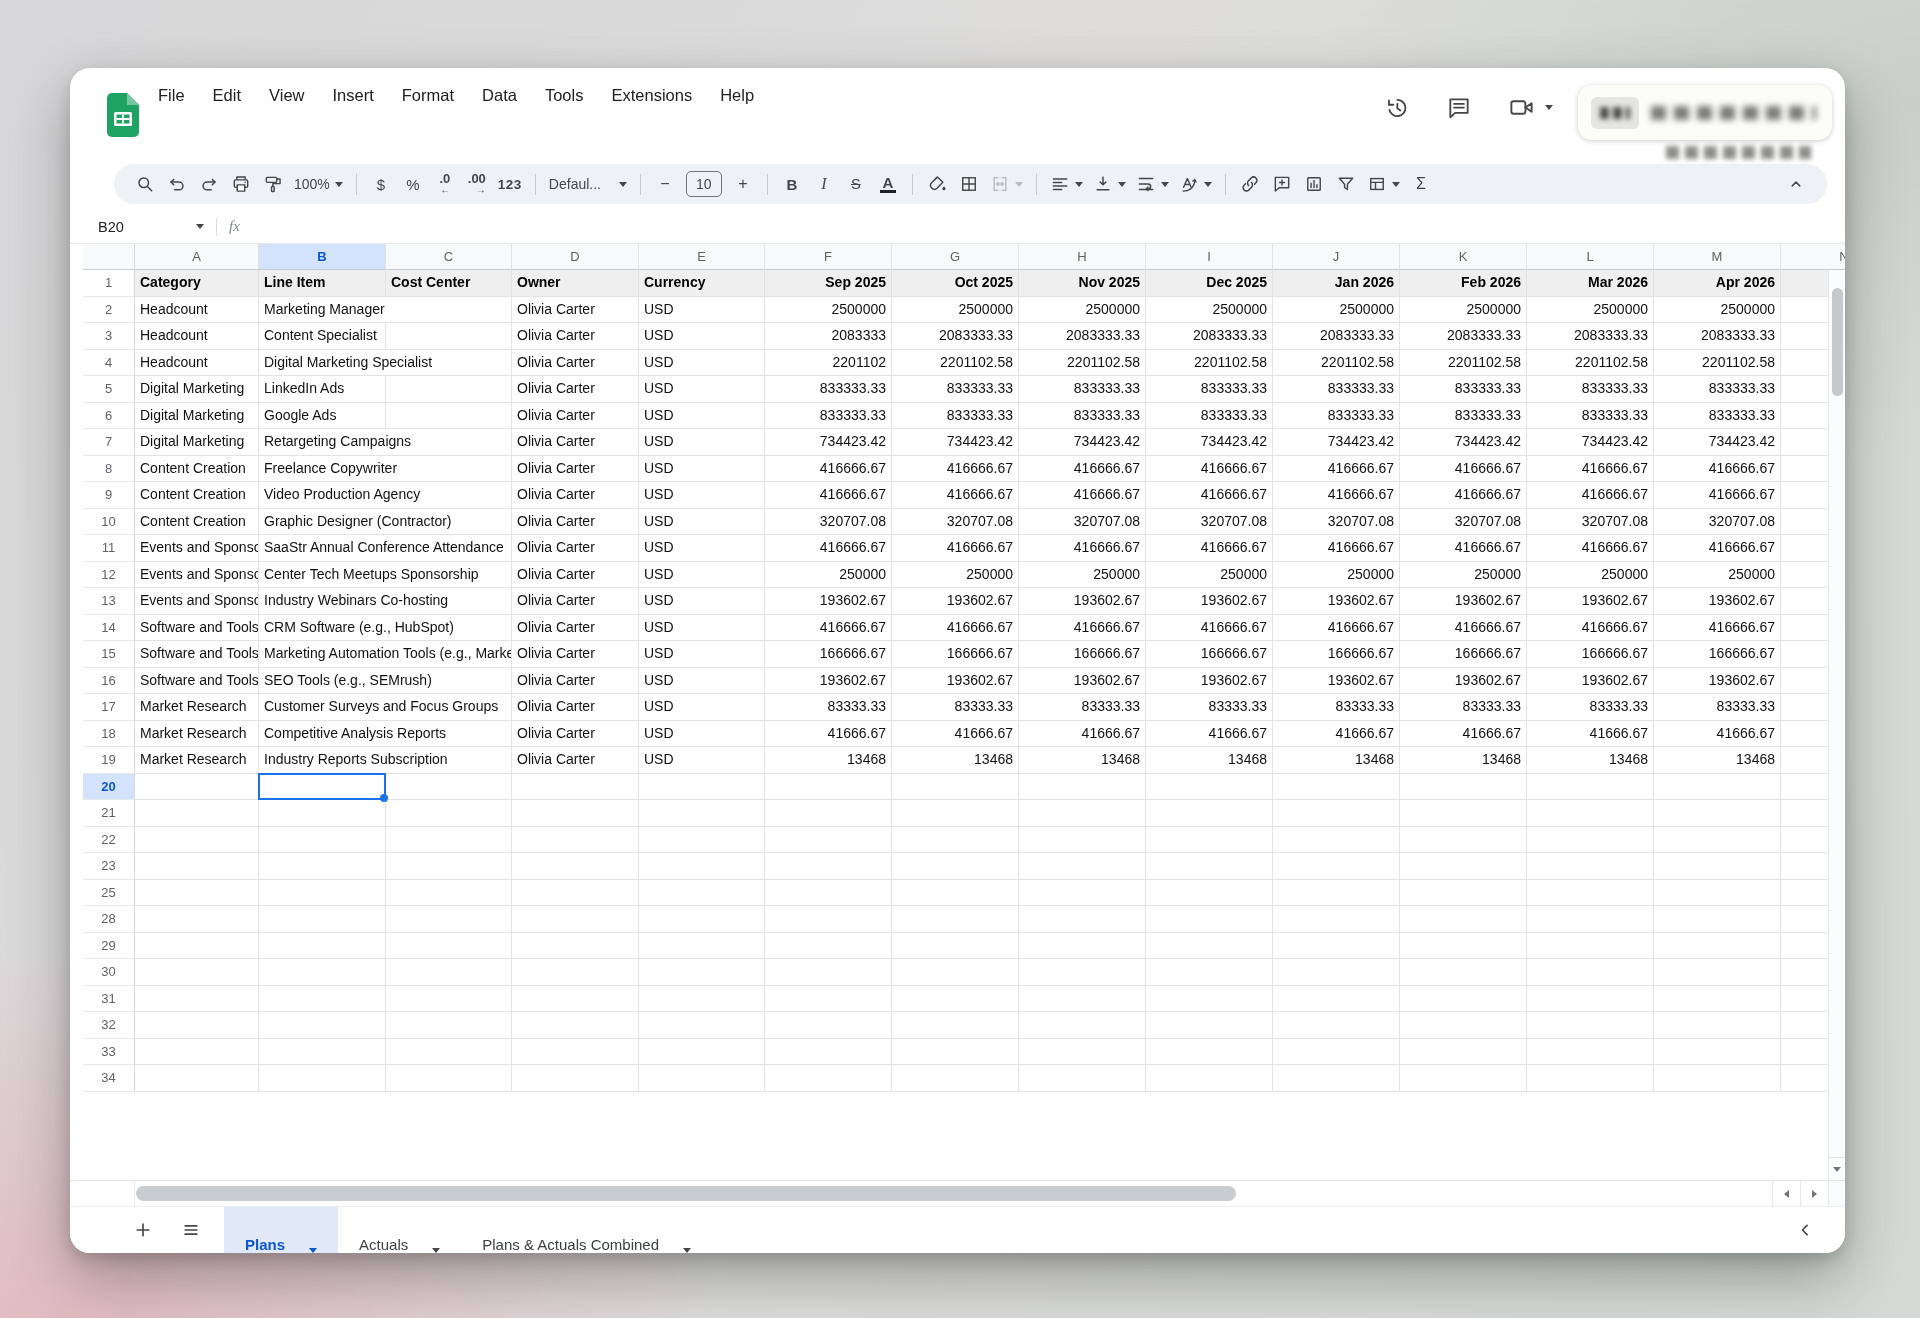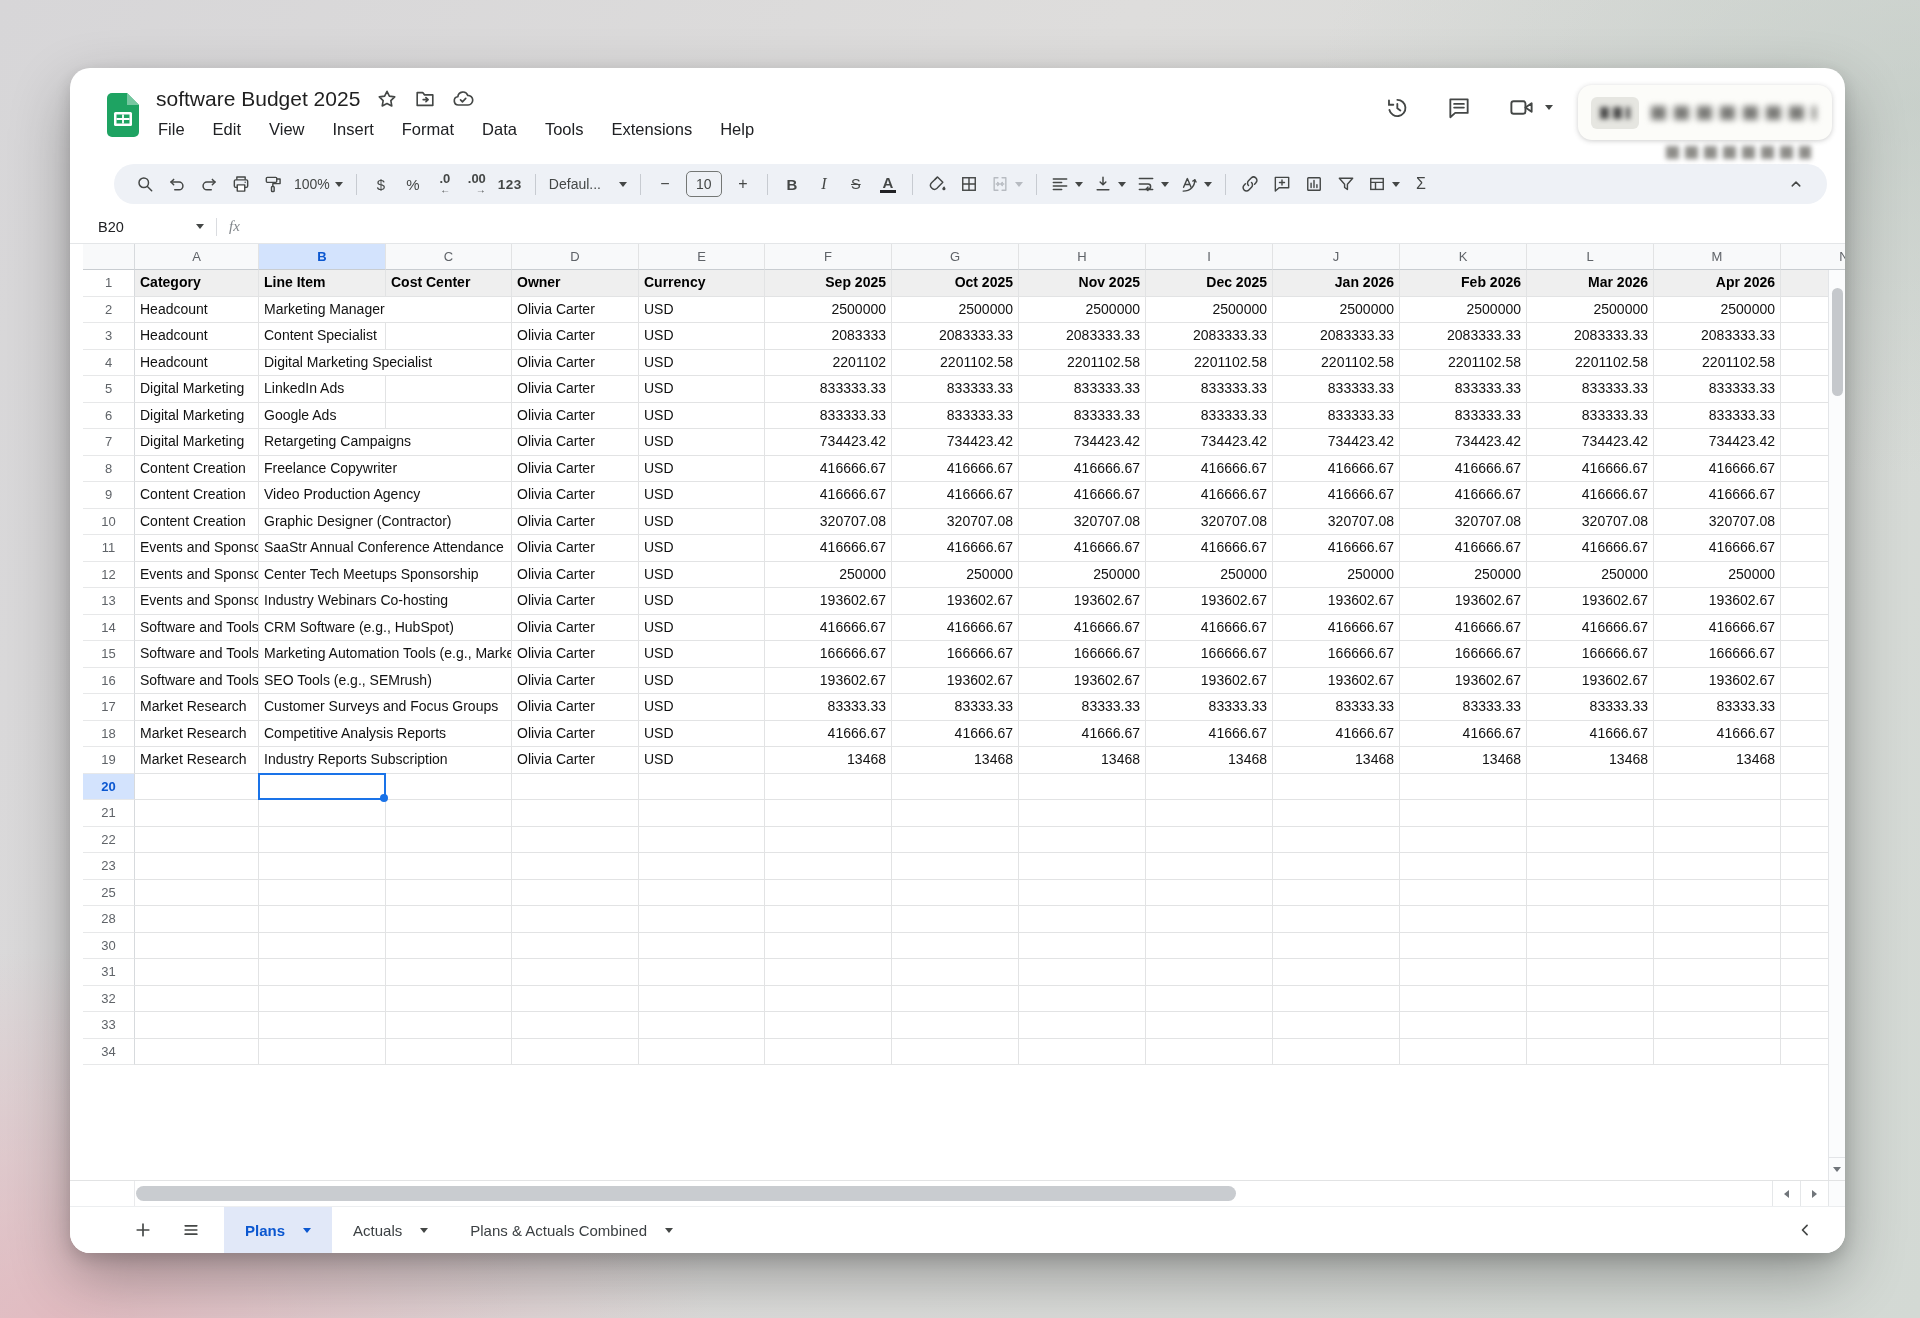--- a/index.html
+++ b/index.html
@@ -94,21 +94,21 @@
   .hs-gutter{width:65px;flex:none;border-right:1px solid #e9eaec}
   .hs-track{flex:1;position:relative}
   .hthumb{position:absolute;left:1px;top:5px;height:15px;width:1100px;border-radius:8px;background:#c9ccd0}
   .hs-btn{width:28px;flex:none;border-left:1px solid #e5e7e9;display:flex;align-items:center;justify-content:center}
   .hs-corner{width:17px;flex:none;border-left:1px solid #e5e7e9;background:#fbfcfd}
   
   .tabbar{flex:none;height:47px;display:flex;align-items:stretch;background:#fff;border-top:1px solid #eceef0}
   .tabbar-left{display:flex;align-items:center;gap:14px;padding:0 16px 0 56px}
   .tbicon{width:34px;height:34px;display:flex;align-items:center;justify-content:center;color:#444746;border-radius:50%}
   .tabs{display:flex;align-items:stretch}
-  .tab{display:flex;align-items:center;gap:18px;padding:0 21px;font-size:15px;color:#3c4043}
+  .tab{display:flex;align-items:flex-end;gap:24px;padding:0 21px;font-size:15px;color:#3c4043}
   .tab .car{margin-left:0;color:#444746}
   .tab.active{background:#e1e8f8;color:#0b57d0;font-weight:700}
   .tab.active .car{color:#0b57d0}
   .tab-collapse{margin-left:auto;display:flex;align-items:center;padding-right:30px;color:#444746}
 </style>
 </head>
 <body>
 
 <div class="window">
 
@@ -116,40 +116,20 @@
     <div class="logo">
       <svg width="34" height="46" viewBox="0 0 34 46">
         <path d="M21 1H6a5 5 0 0 0-5 5v34a5 5 0 0 0 5 5h22a5 5 0 0 0 5-5V13z" fill="#1ea362"></path>
         <path d="M21 1v12h12z" fill="#76c7a0"></path>
         <rect x="8" y="20" width="18" height="14" rx="1.5" fill="#fff"></rect>
         <rect x="10.5" y="22.5" width="13" height="9" fill="#1ea362"></rect>
         <path d="M10.5 27h13M17 22.5v9" stroke="#fff" stroke-width="1.8"></path>
       </svg>
     </div>
     <div class="title-block">
-      <div class="title-row">
-        <span class="doc-title">software Budget 2025</span>
-        <span class="hicon">
-          <svg width="22" height="22" viewBox="0 0 24 24" fill="none" stroke="#444746" stroke-width="1.8" stroke-linejoin="round">
-              <path d="M12 3.6l2.6 5.2 5.8.9-4.2 4.1 1 5.8-5.2-2.7-5.2 2.7 1-5.8-4.2-4.1 5.8-.9z"></path>
-            </svg>
-        </span>
-        <span class="hicon">
-          <svg width="22" height="22" viewBox="0 0 24 24" fill="none" stroke="#444746" stroke-width="1.8" stroke-linejoin="round">
-              <path d="M3.5 5h6l2 2.5h9V19h-17z"></path>
-              <path d="M10 12.7h5.2M13 10.4l2.4 2.3-2.4 2.3" stroke-linecap="round"></path>
-            </svg>
-        </span>
-        <span class="hicon">
-          <svg width="24" height="24" viewBox="0 0 24 24" fill="none" stroke="#444746" stroke-width="1.8" stroke-linejoin="round">
-              <path d="M7 18.5a4.5 4.5 0 0 1-.6-8.96A5.6 5.6 0 0 1 17.2 8a4.3 4.3 0 0 1 .3 10.5z"></path>
-              <path d="M9.3 13l2.1 2.1 3.6-3.7" stroke-linecap="round"></path>
-            </svg>
-        </span>
-      </div>
       <nav class="menubar" id="menubar">
           <span class="menu-item">File</span>
           <span class="menu-item">Edit</span>
           <span class="menu-item">View</span>
           <span class="menu-item">Insert</span>
           <span class="menu-item">Format</span>
           <span class="menu-item">Data</span>
           <span class="menu-item">Tools</span>
           <span class="menu-item">Extensions</span>
           <span class="menu-item">Help</span>
@@ -784,20 +764,37 @@
             <div class="c" style="width: 127px;"></div>
             <div class="c" style="width: 127px;"></div>
             <div class="c" style="width: 127px;"></div>
             <div class="c" style="width: 127px;"></div>
             <div class="c" style="width: 127px;"></div>
             <div class="c" style="width: 127px;"></div>
             <div class="c" style="width: 127px;"></div>
             <div class="c" style="width: 127px;"></div>
           </div>
           <div class="grow">
+            <div class="gut">29</div>
+            <div class="c" style="width: 124px;"></div>
+            <div class="c" style="width: 127px;"></div>
+            <div class="c" style="width: 126px;"></div>
+            <div class="c" style="width: 127px;"></div>
+            <div class="c" style="width: 126px;"></div>
+            <div class="c" style="width: 127px;"></div>
+            <div class="c" style="width: 127px;"></div>
+            <div class="c" style="width: 127px;"></div>
+            <div class="c" style="width: 127px;"></div>
+            <div class="c" style="width: 127px;"></div>
+            <div class="c" style="width: 127px;"></div>
+            <div class="c" style="width: 127px;"></div>
+            <div class="c" style="width: 127px;"></div>
+            <div class="c" style="width: 127px;"></div>
+          </div>
+          <div class="grow">
             <div class="gut">30</div>
             <div class="c" style="width: 124px;"></div>
             <div class="c" style="width: 127px;"></div>
             <div class="c" style="width: 126px;"></div>
             <div class="c" style="width: 127px;"></div>
             <div class="c" style="width: 126px;"></div>
             <div class="c" style="width: 127px;"></div>
             <div class="c" style="width: 127px;"></div>
             <div class="c" style="width: 127px;"></div>
             <div class="c" style="width: 127px;"></div>

